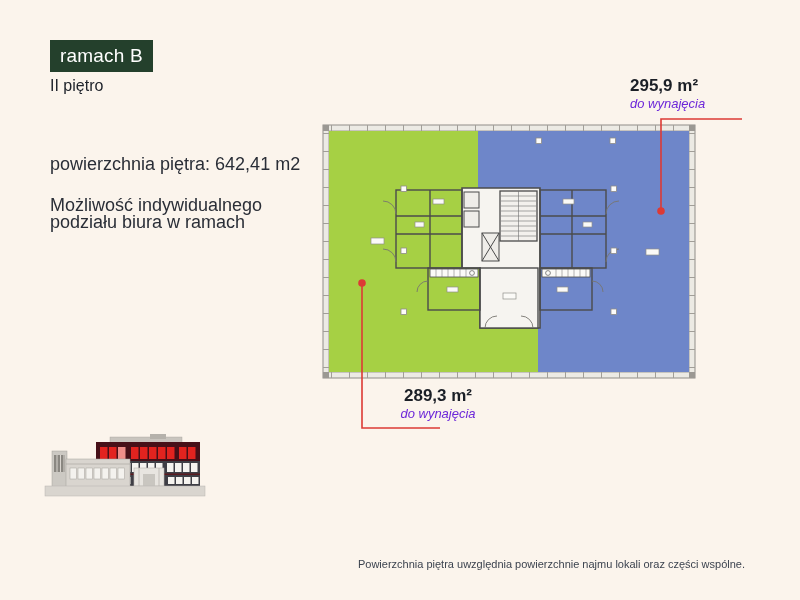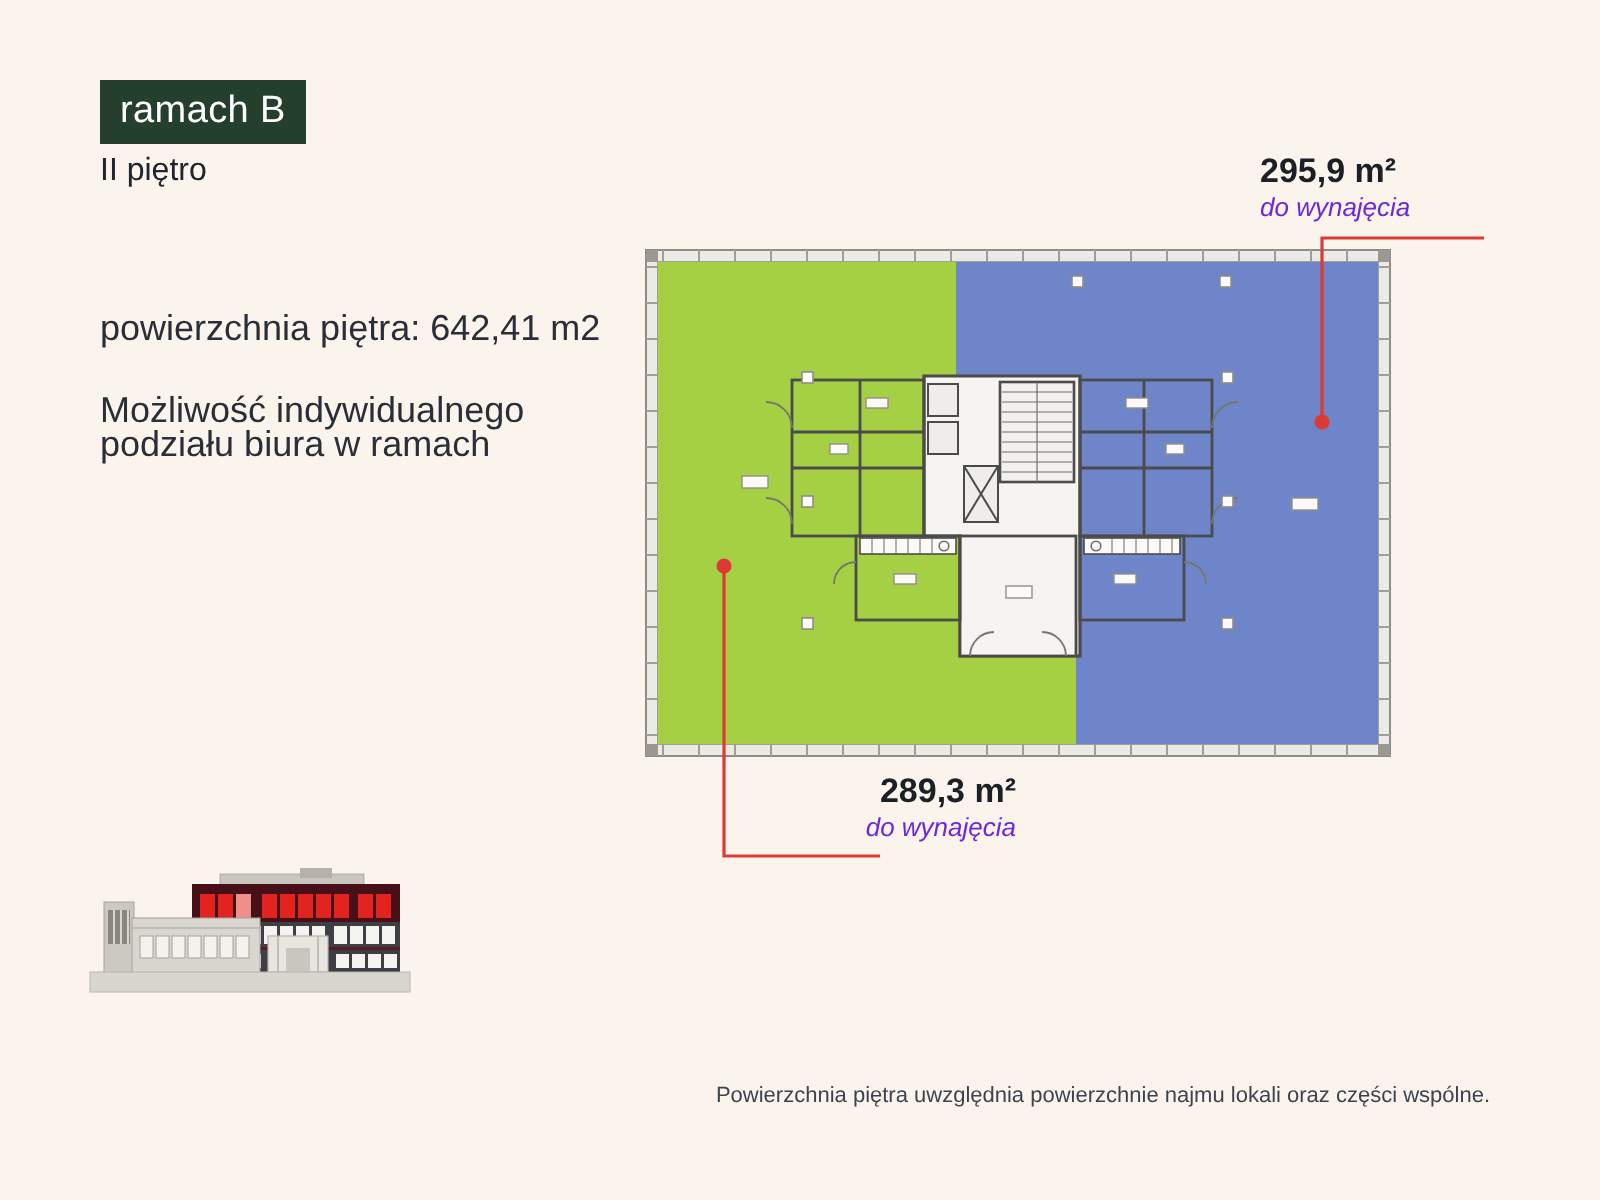--- a/index.html
+++ b/index.html
@@ -24,26 +24,26 @@
   .info{
     left:50px;top:156px;width:270px;
     font-size:18px;line-height:17.5px;color:#2a2e37;
   }
   .info .block{margin-bottom:23px;}
   .info .line{display:block;}
   .area-label-6b{
     left:630px;top:76px;width:140px;text-align:left;
   }
   .area-label-5b{
-    left:368px;top:386px;width:140px;text-align:right;
+    left:368px;top:386px;width:140px;text-align:center;
   }
   .area-value{font-size:17px;font-weight:700;color:#1b1f26;line-height:20px;}
   .area-sub{font-size:13px;font-style:italic;color:#6d28d9;line-height:16px;}
   .footer{
-    right:55px;top:542px;
+    right:55px;top:558px;
     font-size:11px;color:#3c434f;text-align:right;white-space:nowrap;
   }
   svg{position:absolute;left:0;top:0;}
 </style>
 </head>
 <body>
 
 <svg width="800" height="600" viewBox="0 0 800 600">
 
   <g>

